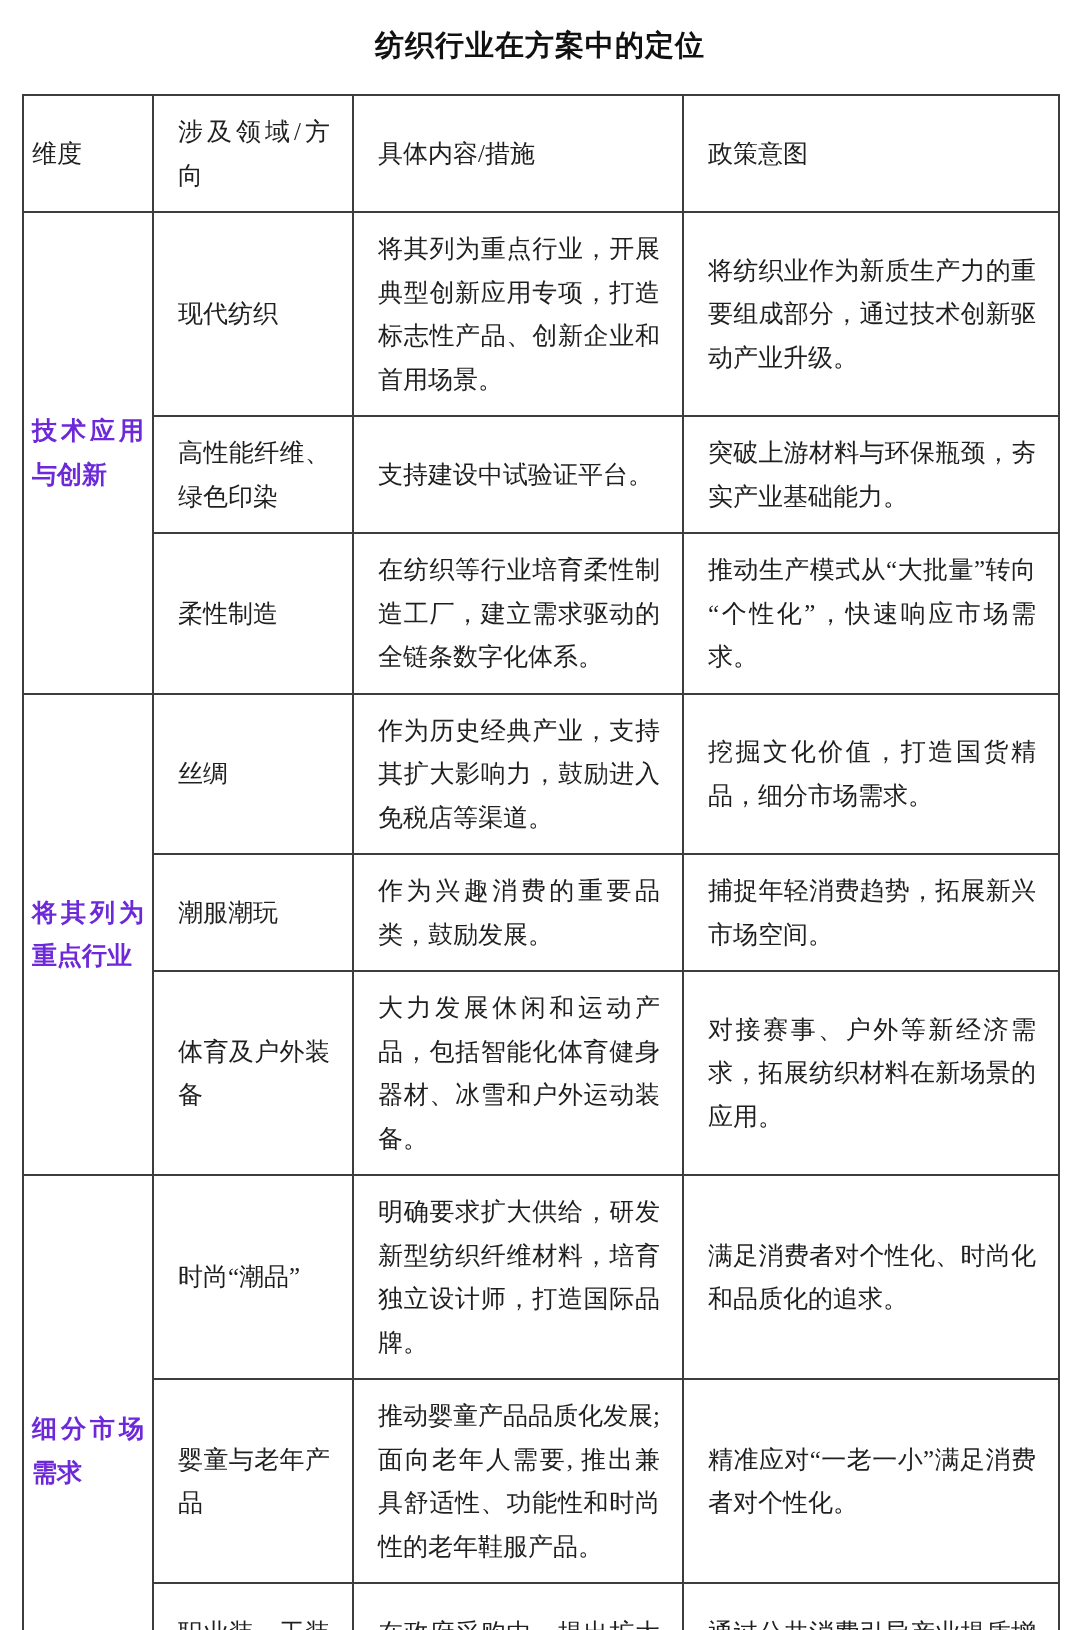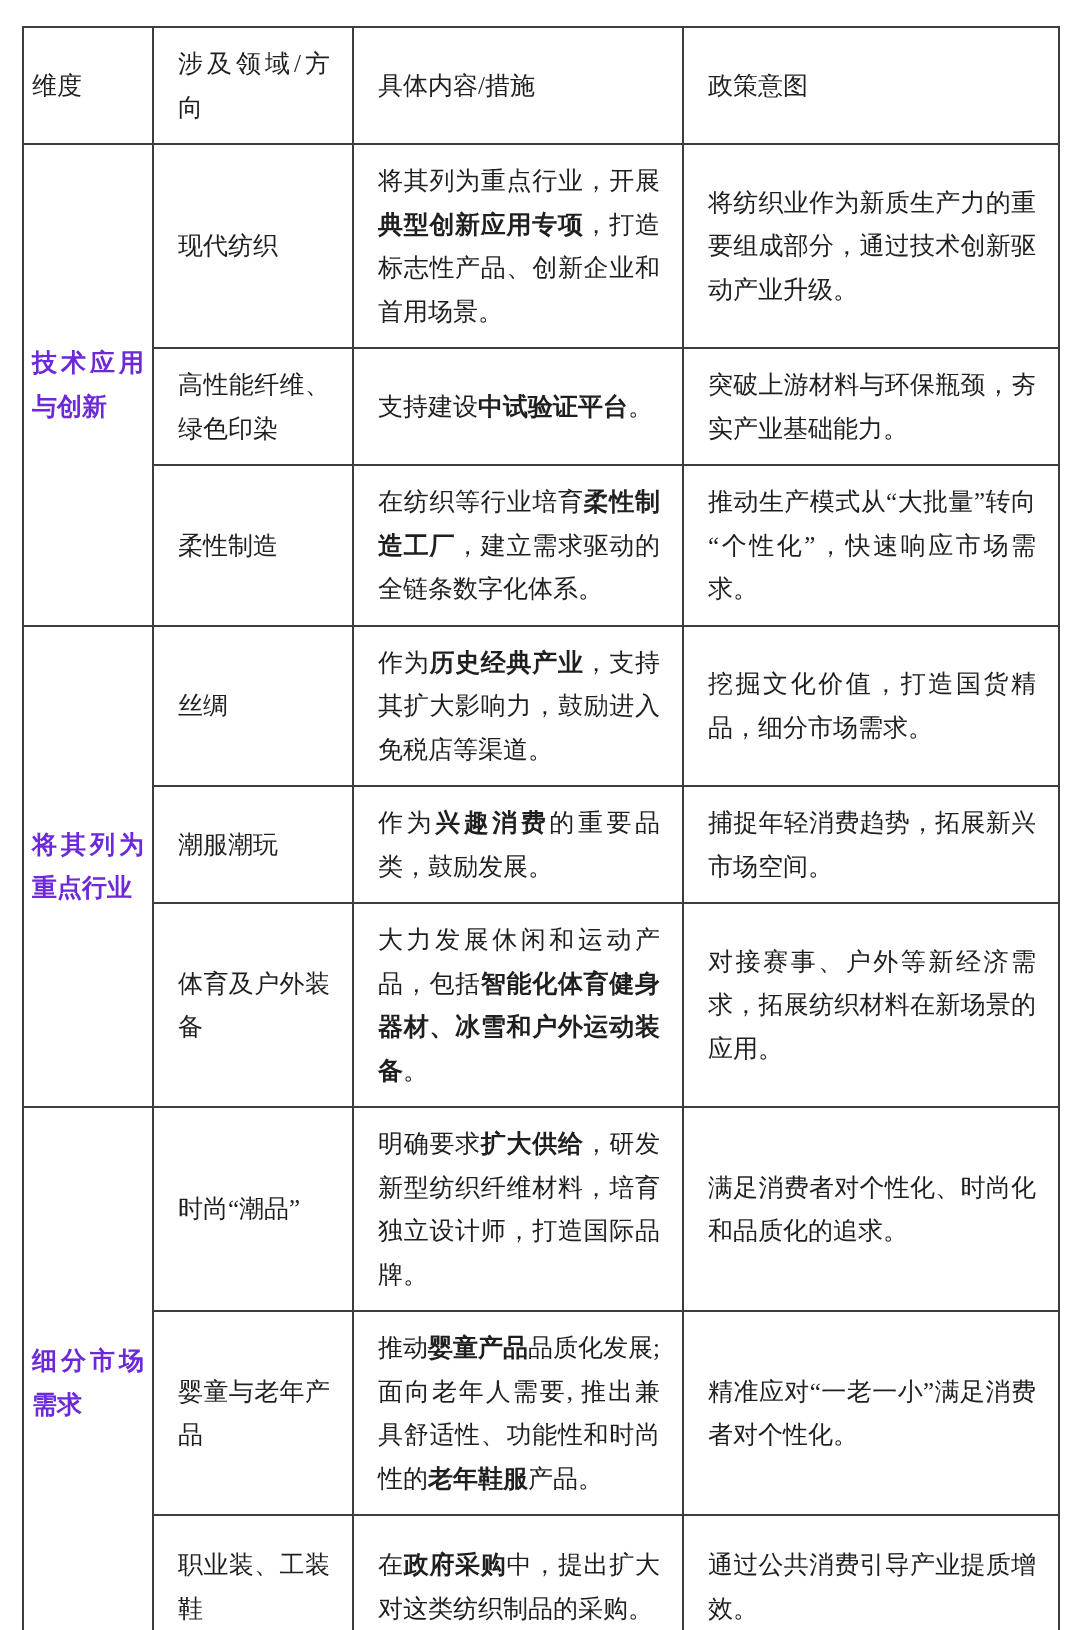--- a/index.html
+++ b/index.html
@@ -47,26 +47,27 @@
   }
   thead tr { height: 108px; margin-left: 24px; }
   th.dim-h, td.dim-cell {
     padding-left: 8px;
     padding-right: 8px;
   }
   td.dim-cell {
     font-weight: bold;
     color: #6d28d9;
   }
-  td .b { font-weight: bold; }
+  td .b { font-weight: normal; }
 </style>
 </head>
 <body>
 
 <div class="page">
+  <h1 class="title">纺织行业在方案中的定位</h1>
   <table class="positioning-table">
     <colgroup>
       <col class="c1">
         <col class="c2">
         <col class="c3">
         <col class="c4">
     </colgroup>
     <thead>
       <tr>
         <th class="dim-h">维度</th>

